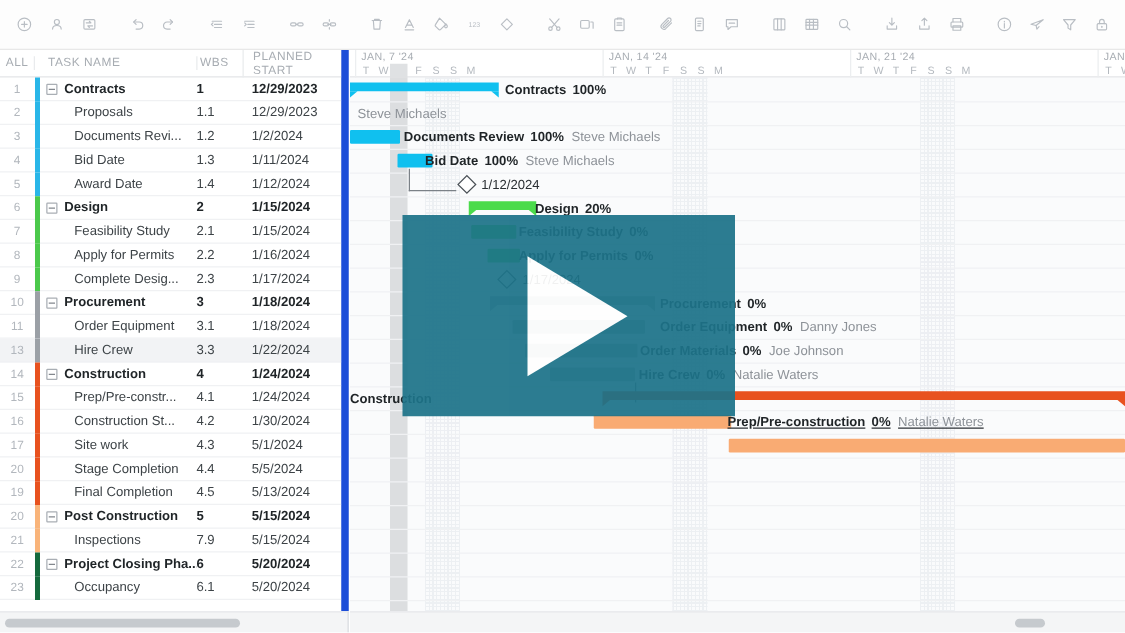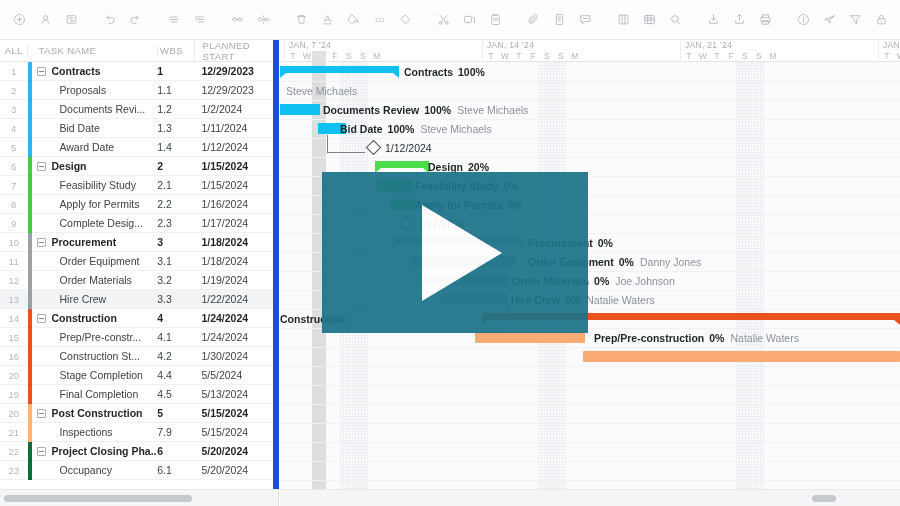--- a/index.html
+++ b/index.html
@@ -477,30 +477,20 @@
         <div class="grid-row">
           <div class="r-num">11</div>
           <div class="r-strip" style="background: rgb(155, 160, 166);"></div>
           <div class="r-name">
             <span class="indent"></span>
             <span>Order Equipment</span>
           </div>
           <div class="r-wbs">3.1</div>
           <div class="r-start">1/18/2024</div>
         </div>
-        <div class="grid-row">
-          <div class="r-num">12</div>
-          <div class="r-strip" style="background: rgb(155, 160, 166);"></div>
-          <div class="r-name">
-            <span class="indent"></span>
-            <span>Order Materials</span>
-          </div>
-          <div class="r-wbs">3.2</div>
-          <div class="r-start">1/19/2024</div>
-        </div>
         <div class="grid-row sel">
           <div class="r-num">13</div>
           <div class="r-strip" style="background: rgb(155, 160, 166);"></div>
           <div class="r-name">
             <span class="indent"></span>
             <span>Hire Crew</span>
           </div>
           <div class="r-wbs">3.3</div>
           <div class="r-start">1/22/2024</div>
         </div>
@@ -526,20 +516,30 @@
         </div>
         <div class="grid-row">
           <div class="r-num">16</div>
           <div class="r-strip" style="background: rgb(232, 82, 31);"></div>
           <div class="r-name">
             <span class="indent"></span>
             <span>Construction St...</span>
           </div>
           <div class="r-wbs">4.2</div>
           <div class="r-start">1/30/2024</div>
+        </div>
+        <div class="grid-row">
+          <div class="r-num">17</div>
+          <div class="r-strip" style="background: rgb(232, 82, 31);"></div>
+          <div class="r-name">
+            <span class="indent"></span>
+            <span>Site work</span>
+          </div>
+          <div class="r-wbs">4.3</div>
+          <div class="r-start">5/1/2024</div>
         </div>
         <div class="grid-row">
           <div class="r-num">20</div>
           <div class="r-strip" style="background: rgb(232, 82, 31);"></div>
           <div class="r-name">
             <span class="indent"></span>
             <span>Stage Completion</span>
           </div>
           <div class="r-wbs">4.4</div>
           <div class="r-start">5/5/2024</div>
@@ -750,21 +750,21 @@
           <span class="owner">Natalie Waters</span>
         </div>
         <div class="bar summary" style="left: 202px; top: 251px; width: 418px; background: rgb(232, 82, 31);">
           <i class="tip-l" style="border-left-color: rgb(232, 82, 31);"></i>
           <i class="tip-r" style="border-right-color: rgb(232, 82, 31);"></i>
         </div>
         <div class="bar-label" style="left: 0px; top: 247px;">
           <b>Construction</b>
         </div>
         <div class="bar" style="left: 195px; top: 270px; width: 110px; background: rgb(249, 171, 115);"></div>
-        <div class="bar-label" style="left: 314px; top: 266px;">
+        <div class="bar-label" style="left: 302px; top: 266px; text-decoration: underline;">
           <b>Prep/Pre-construction</b>
           <span class="pct">0%</span>
           <span class="owner">Natalie Waters</span>
         </div>
         <div class="bar" style="left: 303px; top: 289px; width: 317px; background: rgb(249, 171, 115);"></div>
       </div>
   </div>
 
   <div class="video-overlay">
     <div class="play-tri"></div>

